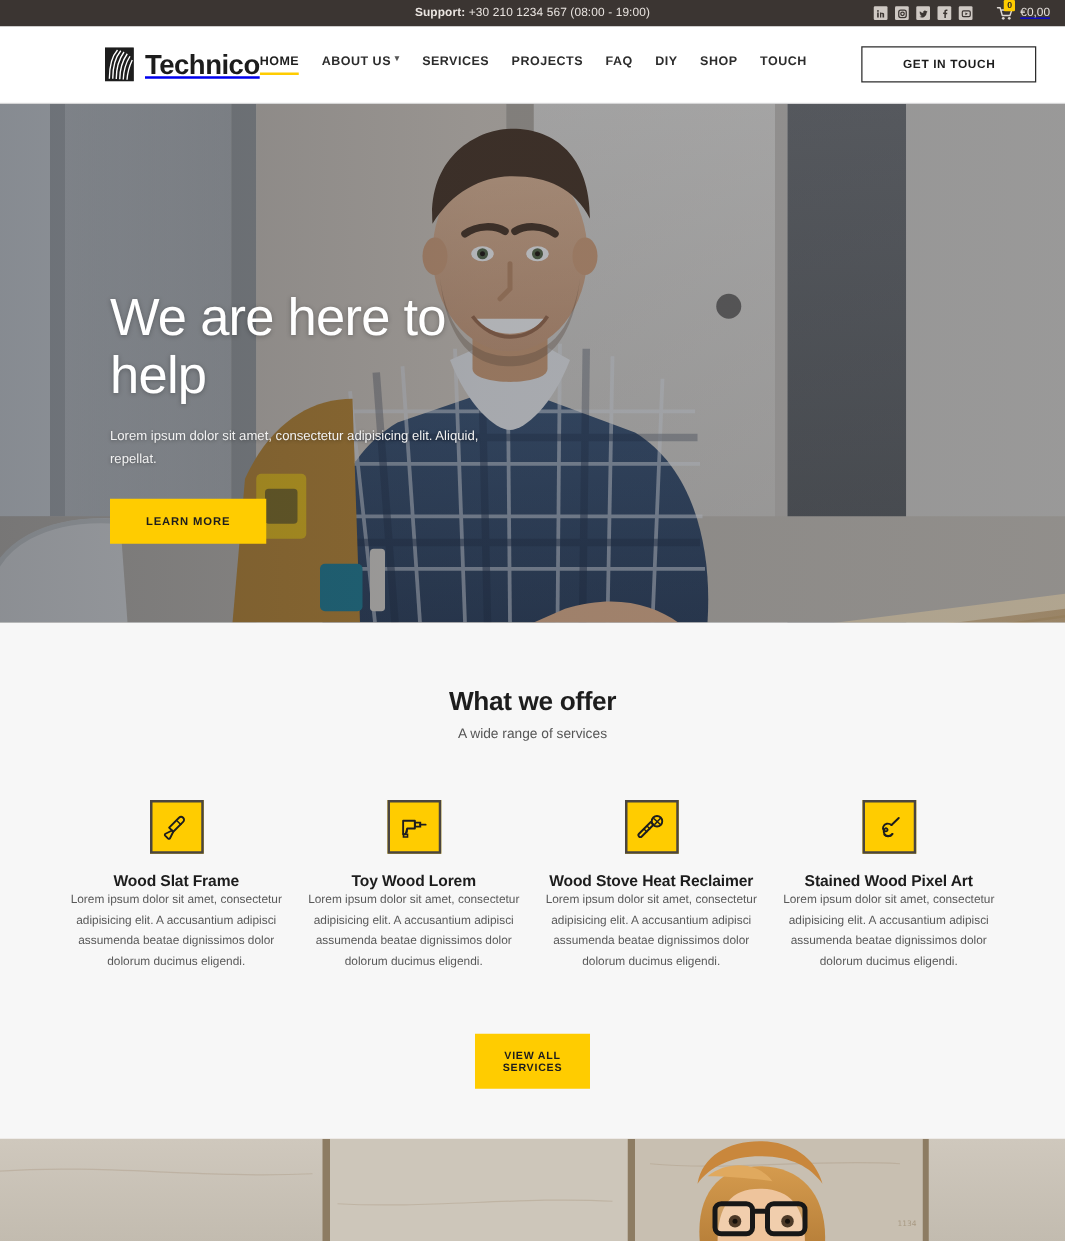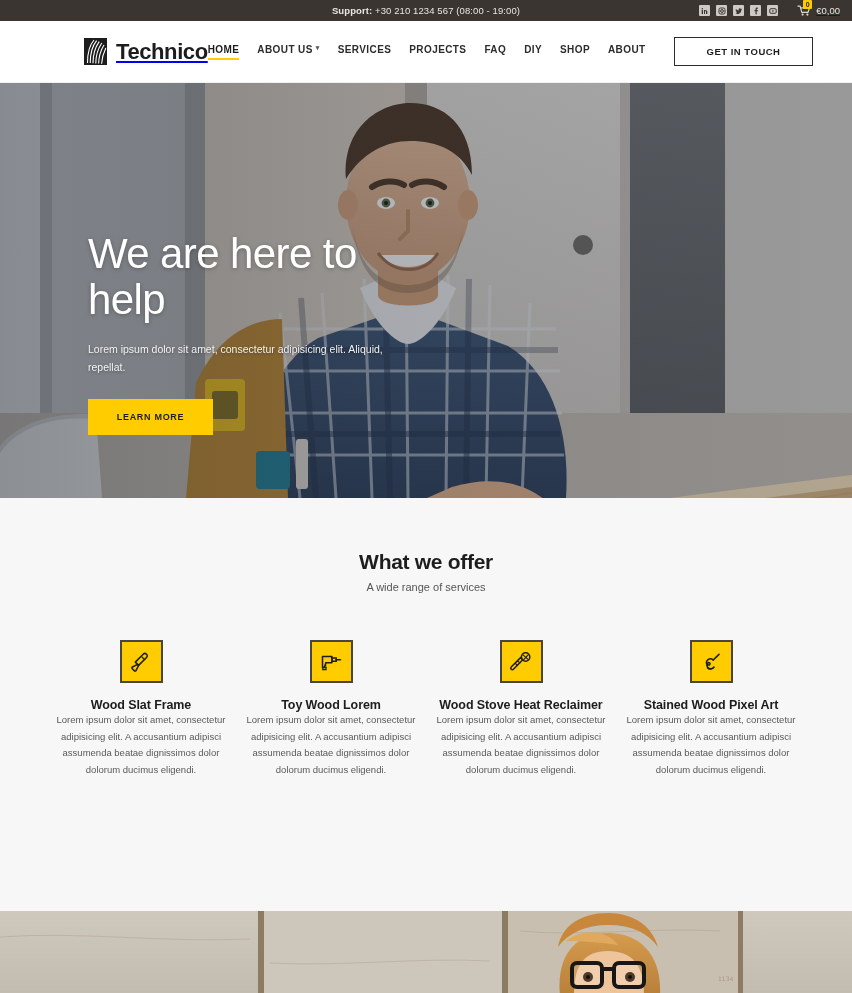--- a/index.html
+++ b/index.html
@@ -125,21 +125,21 @@
     height: 2px;
     background: #fc0;
   }
   .caret {
     font-size: 7px;
     line-height: 1;
     color: #555;
     transform: translateY(-2px);
   }
   .btn-outline {
-    margin-left: 10px;
+    margin-left: 26px;
     border: 1px solid #2c2c2c;
     background: transparent;
     color: #1d1d1d;
     font-size: 9.5px;
     font-weight: bold;
     letter-spacing: .5px;
     padding: 8px 32px;
     cursor: pointer;
     white-space: nowrap;
     font-family: inherit;
@@ -361,21 +361,21 @@
     <a class="nav-item" href="#">
       <span>FAQ</span>
     </a>
     <a class="nav-item" href="#">
       <span>DIY</span>
     </a>
     <a class="nav-item" href="#">
       <span>SHOP</span>
     </a>
     <a class="nav-item" href="#">
-      <span>ABOUT</span>
+      <span>TOUCH</span>
     </a>
     <button class="btn-outline">GET IN TOUCH</button>
   </nav>
 </div>
 
 <section class="hero">
   <div class="hero-photo">
     <svg width="852" height="415" viewBox="0 0 852 415" preserveAspectRatio="none">
       <defs>
         <linearGradient id="wallL" x1="0" y1="0" x2="1" y2="0">
@@ -558,20 +558,23 @@
           <path d="M14.2 10c-2.4-2-5.6-1.2-6.6 1.4-.7 1.9.4 3.3 1.6 3.6 1.3.3 2-.6 1.8-1.5-.2-.9-1.3-1.2-2-.6-1.1 1-1.5 3-.2 4.6 1.4 1.8 4.6 1.9 6.1-.4" fill="none" stroke="#1d1d1d" stroke-width="1.5" stroke-linecap="round" stroke-linejoin="round"></path>
           <path d="M15 17.2c-1.7 2.4-5 2.4-6.6.6" fill="none" stroke="#1d1d1d" stroke-width="1.4" stroke-linecap="round"></path>
         </svg>
       </div>
       <h3 class="svc-title">Stained Wood Pixel Art</h3>
       <p class="svc-text">Lorem ipsum dolor sit amet, consectetur adipisicing elit. A accusantium adipisci assumenda beatae dignissimos dolor dolorum ducimus eligendi.</p>
     </div>
 
   </div>
 
+  <div class="svc-cta-row">
+    <button class="btn-yellow-sm">VIEW ALL SERVICES</button>
+  </div>
 </section>
 
 <section class="bottom-strip">
   <svg width="852" height="84" viewBox="0 0 852 84" preserveAspectRatio="none">
     <defs>
       <linearGradient id="ply" x1="0" y1="0" x2="0" y2="1">
         <stop offset="0" stop-color="#cfc8bd"></stop>
           <stop offset="1" stop-color="#c2bbaf"></stop>
       </linearGradient>
       <linearGradient id="hairG" x1="0" y1="0" x2="0" y2="1">

